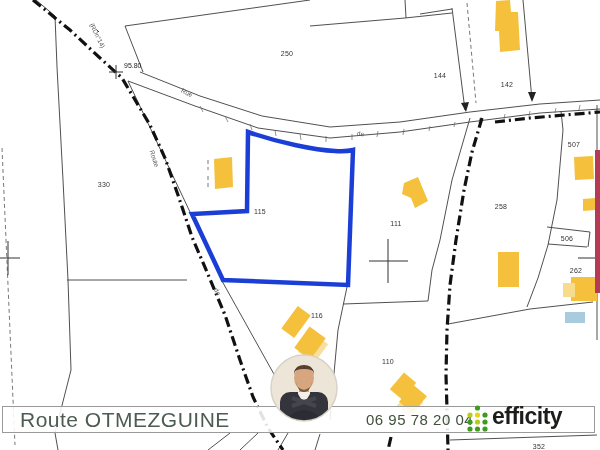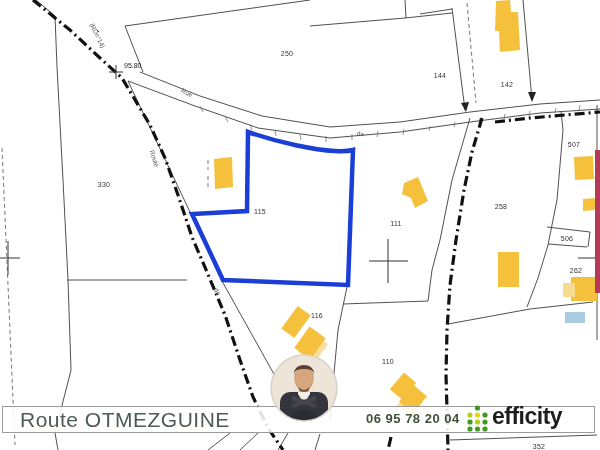--- a/index.html
+++ b/index.html
@@ -7,21 +7,21 @@
          font-family:"Liberation Sans", sans-serif;}
   #mapsvg{position:absolute;left:0;top:0;}
   .plabel{position:absolute;font-size:7px;color:#333;transform:translate(-50%,-50%);
           white-space:nowrap;letter-spacing:0.3px;}
   .rlabel{position:absolute;font-size:6.5px;color:#555;white-space:nowrap;}
   .elev{position:absolute;font-size:7px;color:#222;white-space:nowrap;}
   #footer-bar{position:absolute;left:2px;top:406px;width:593px;height:27px;
               background:rgba(255,255,255,0.88);border:1px solid #9a9a9a;box-sizing:border-box;}
   #agent-name{position:absolute;left:20px;top:408px;font-size:21px;color:#4d5c51;
               letter-spacing:0.5px;}
-  #agent-phone{position:absolute;left:366px;top:411px;font-size:13px;font-weight:bold;
+  #agent-phone{position:absolute;left:366px;top:411px;font-size:15px;font-weight:normal;
                color:#41513a;letter-spacing:0.5px;}
   #brand{position:absolute;left:492px;top:403px;font-size:23px;font-weight:bold;
          color:#1d1d1b;letter-spacing:-0.5px;}
   #brand-dots{position:absolute;left:464px;top:404px;}
   #agent-photo{position:absolute;left:270px;top:354px;z-index:5;}
 </style>
 </head>
 <body>
 
 <div id="stage">

